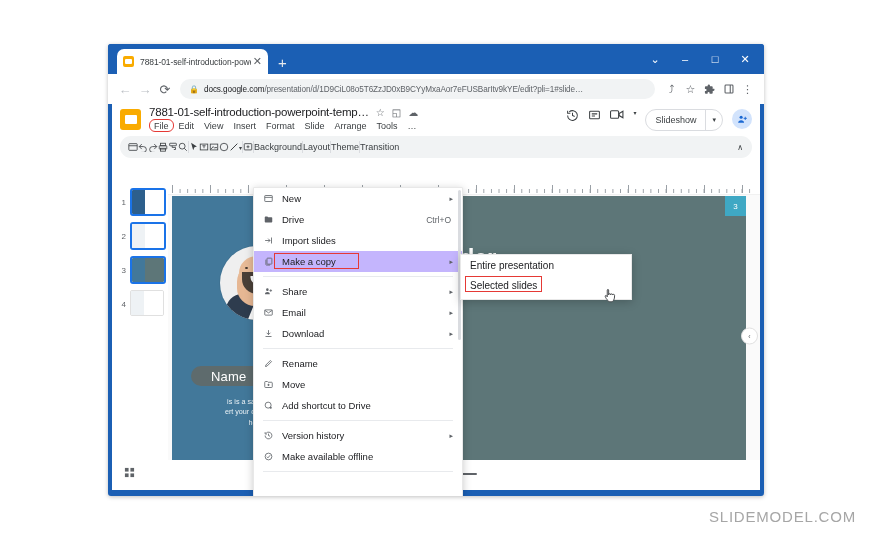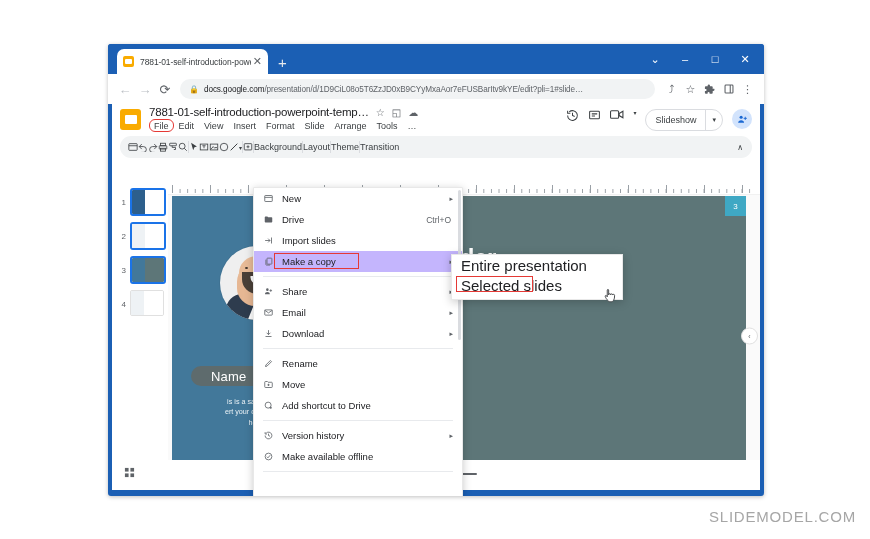--- a/index.html
+++ b/index.html
@@ -276,24 +276,24 @@
     border:1.6px solid #e53935; box-sizing:border-box;
   }
   .mdiv{ height:1px; background:#e8eaed; margin: 4px 9px; }
   .menu-scroll{
     position:absolute; right:1px; top:2px; width:3px; height:150px;
     background:#dadce0; border-radius:2px;
   }
 
   
   .submenu{
-    position:absolute; left:343px; top:210px; width:170px; height:44px;
+    position:absolute; left:352px; top:210px; width:170px; height:44px;
     background:#ffffff; border:1px solid #e8e8e8;
     box-shadow: 0 2px 9px rgba(0,0,0,.22); z-index:50;
-    font-size:15px; color:#202124; overflow:hidden;
+    font-size:10px; color:#202124; overflow:hidden;
   }
   .smi{ height:20px; display:flex; align-items:center; padding-left:9px; position:relative; }
   .smi .hlbox2{
     position:absolute; left:4px; top:1px; width:77px; height:16px;
     border:1.6px solid #e53935; box-sizing:border-box;
   }
   .cursor{
     position:absolute; left:494px; top:244px; z-index:60;
     width:14px; height:18px; color:#3c4043;
   }

